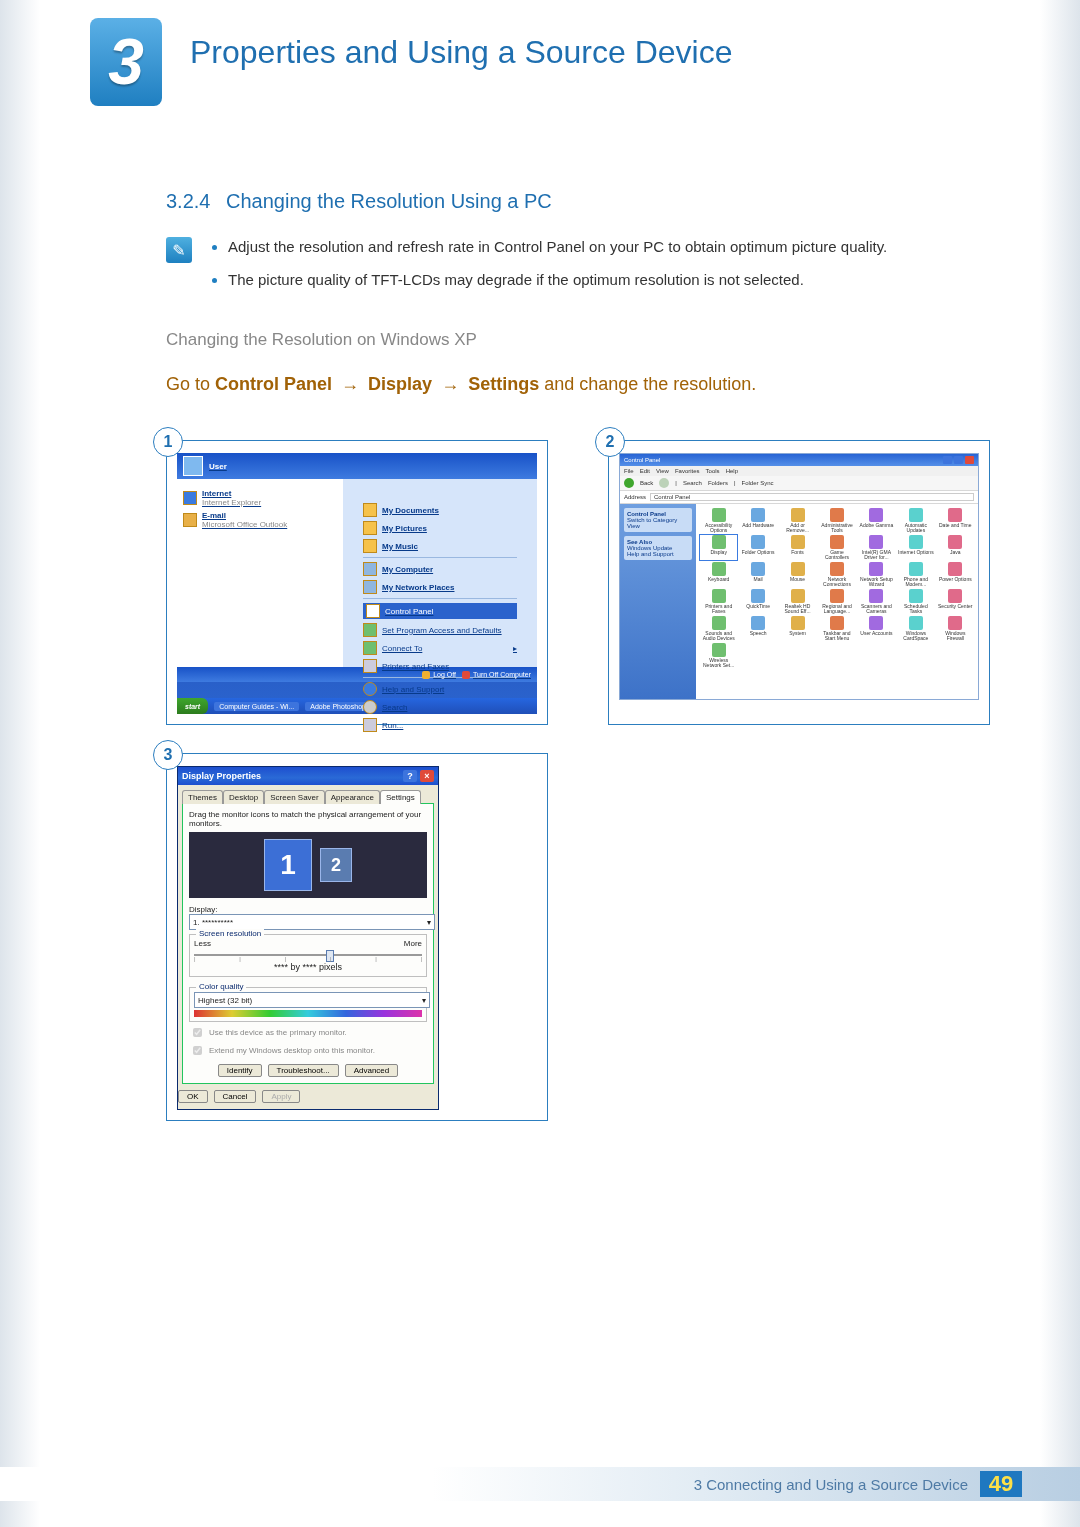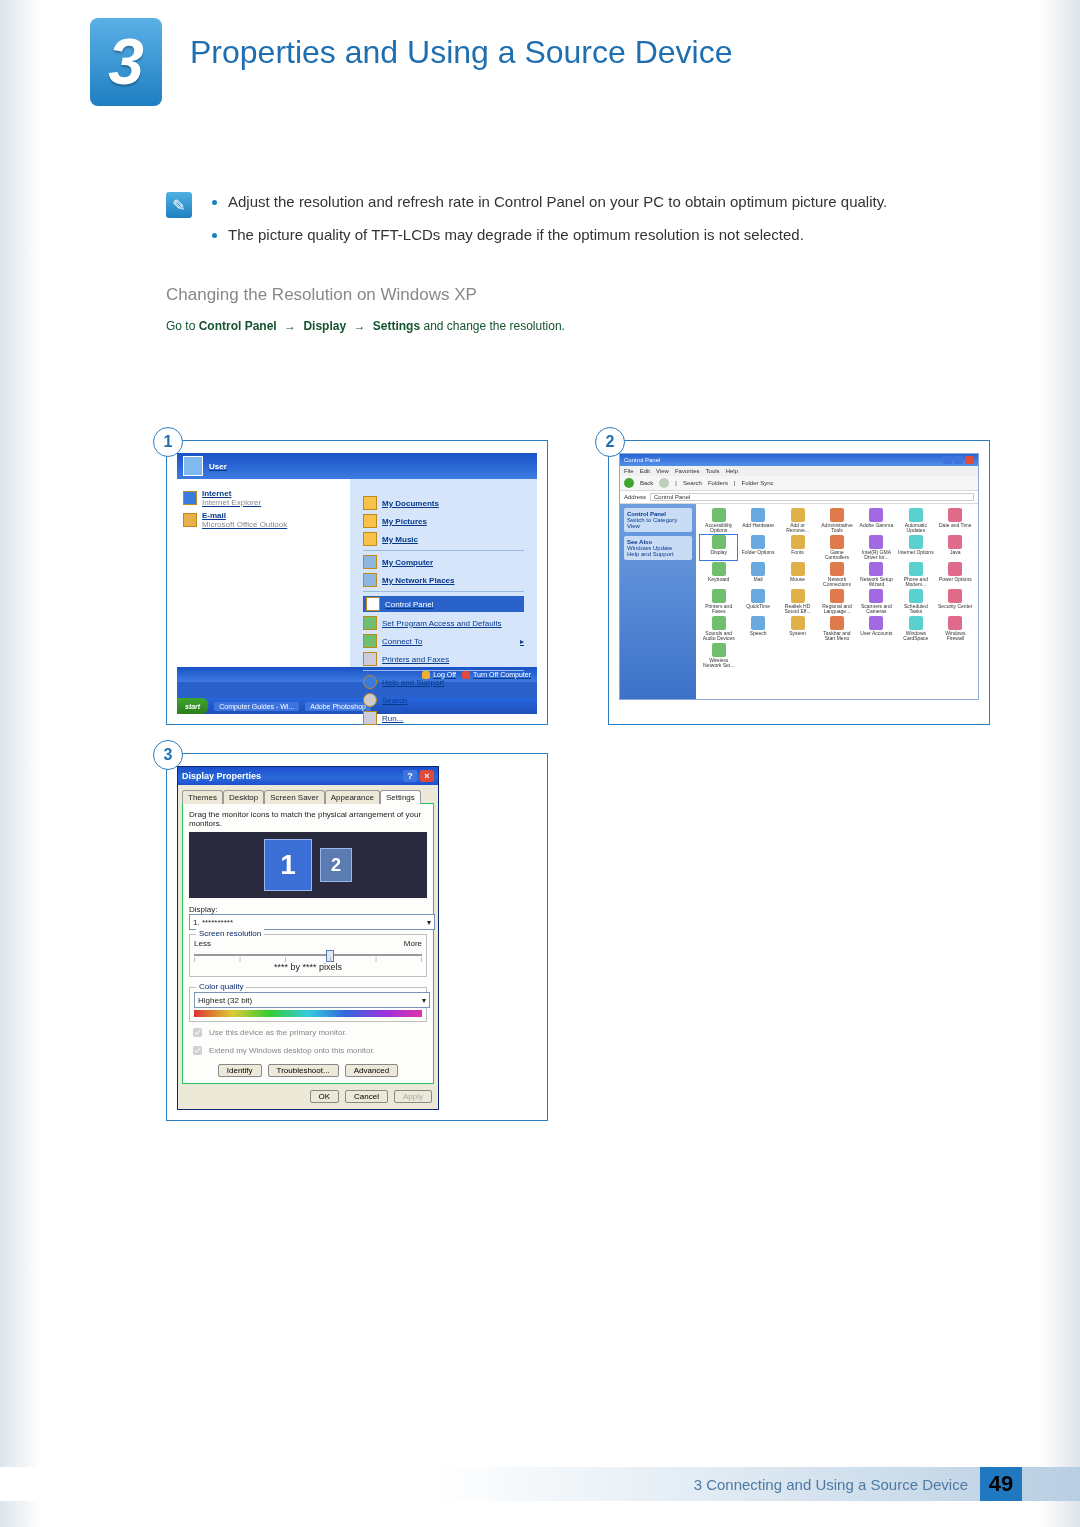--- a/index.html
+++ b/index.html
@@ -53,21 +53,21 @@
     flex: none; margin-top: 2px;
   }
   .note-icon::after {
     content: "✎"; color: #fff; position: absolute; inset:0;
     display:flex;align-items:center;justify-content:center;font-size:16px;
   }
   ul.note-list { margin:0; padding:0 0 0 18px; color:#333; font-size:15px; line-height:1.55; }
   ul.note-list li { margin-bottom:10px; }
   ul.note-list li::marker { color:#1f7fc1; }
   .subhead { color:#888; font-size:17px; margin-top:28px; }
-  .body-line { color:#14532d; font-size:12px; margin-top:14px; }
+  .body-line { color:#a16207; font-size:18px; margin-top:24px; }
   .body-line b { font-weight:bold; }
   .arrow { display:inline-block; margin:0 4px; }
 
   .screenshots {
     position: absolute;
     top: 440px; left: 166px; right: 90px;
     display: grid;
     grid-template-columns: 1fr 1fr;
     gap: 28px 60px;
   }
@@ -94,21 +94,21 @@
     color: #073a8a;
     text-decoration: underline;
   }
   .xp-start .userbar {
     height:26px;background:linear-gradient(#1852c7,#3e7be0);
     display:flex;align-items:center;gap:6px;padding:0 6px;color:#fff;font-weight:bold;
   }
   .xp-start .userbar .avatar{width:18px;height:18px;background:#7fb9ef;border:1px solid #fff;}
   .xp-start .cols{display:flex;height:188px;}
   .xp-start .left{flex:1;background:#fff;padding:6px;}
-  .xp-start .right{flex:1;background:#d6e5fa;padding:13px;text-align:right;}
+  .xp-start .right{flex:1;background:#d6e5fa;padding:20px;text-align:right;}
   .xp-start .item{display:flex;align-items:center;gap:5px;margin:4px 0;}
   .xp-start .item .pic{width:12px;height:12px;background:#f6c24a;border:1px solid #c08a1a;}
   .xp-start .right .hl{background:#2a62cc;color:#fff;padding:1px 3px;}
   .xp-start .allprog{height:18px;background:#fff;display:flex;align-items:center;justify-content:center;gap:6px;border-top:1px solid #c8d6ee;font-weight:bold;}
   .xp-start .allprog .tri{width:0;height:0;border-left:6px solid #2fa225;border-top:4px solid transparent;border-bottom:4px solid transparent;}
   .xp-start .footer{height:15px;background:linear-gradient(#1852c7,#3e7be0);display:flex;justify-content:flex-end;gap:6px;align-items:center;padding:0 6px;color:#fff;}
   .xp-start .footer span{font-size:7px;}
   .xp-start .footer .btn{display:flex;align-items:center;gap:3px;}
   .xp-start .footer .btn .ic{width:8px;height:8px;border-radius:2px;}
   .xp-taskbar{height:16px;background:linear-gradient(#2666e0,#1f4fb8);display:flex;align-items:center;gap:6px;color:#fff;font-size:7px;}
@@ -153,51 +153,55 @@
   .dp .group .legend{position:absolute;top:-6px;left:6px;background:#fdfdfb;padding:0 3px;font-size:8px;color:#0a2a6e;}
   .dp .twocol{display:flex;gap:6px;flex-direction:column;}
   .dp .twocol>div{flex:1;}
   .dp .slider{position:relative;height:10px;margin:2px 0;}
   .dp .slider .track{position:absolute;top:4px;left:0;right:0;height:2px;background:#9a9a9a;}
   .dp .slider .thumb{position:absolute;top:0;left:58%;width:6px;height:10px;background:#dfe7f2;border:1px solid #5a7cb0;}
   .dp .slider .ticks{position:absolute;bottom:-2px;left:0;right:0;display:flex;justify-content:space-between;color:#888;font-size:6px;}
   .dp .rainbow{height:7px;background:linear-gradient(90deg,#d33,#dc3,#3c3,#3cd,#36d,#93d,#d3a);margin-top:2px;}
   .dp .chk{font-size:8px;color:#888;display:flex;gap:4px;align-items:center;margin-top:3px;}
   .dp .chk input{width:9px;height:9px;}
-  .dp .btnrow{display:flex;justify-content:flex-end;gap:6px;margin-top:6px;}
+  .dp .btnrow{display:flex;justify-content:flex-start;gap:6px;margin-top:6px;}
   .dp .btnrow.center{justify-content:center;}
   .dp button{font-size:8px;padding:1px 8px;background:#ece9d8;border:1px solid #888;border-radius:2px;}
   .dp button.muted{color:#aaa;}
 
   
   .pagefoot{
     position:absolute;bottom:26px;left:0;right:0;height:34px;
     display:flex;align-items:center;justify-content:flex-end;gap:12px;
     padding-right:58px;
     background:linear-gradient(to left,#b8cee2 0,#e2ecf4 35%,#fff 60%);
   }
   .pagefoot .text{color:#4e7aa5;font-size:15px;}
-  .pagefoot .num{background:#1f78c0;color:#000000;font-weight:bold;font-size:22px;width:42px;height:34px;display:flex;align-items:center;justify-content:center;}
+  .pagefoot .num{background:#1f78c0;color:#fde047;font-weight:bold;font-size:22px;width:42px;height:26px;display:flex;align-items:center;justify-content:center;}
   .edge-fade{position:absolute;top:0;bottom:0;width:40px;background:linear-gradient(to right,#dde4eb,#fff);} 
   .edge-fade.left{left:0;}
   .edge-fade.right{right:0;background:linear-gradient(to left,#dde4eb,#fff);}
 </style>
 </head>
 <body>
 
 <div class="page">
   <div class="edge-fade left"></div>
   <div class="edge-fade right"></div>
 
   <div class="chapter-badge">
     <span>3</span>
   </div>
   <div class="chapter-title">Properties and Using a Source Device</div>
 
   <div class="content">
+    <div class="section-head">
+      <span class="num">3.2.4</span>
+      <span>Changing the Resolution Using a PC</span>
+    </div>
 
     <div class="note-row">
       <div class="note-icon"></div>
       <ul class="note-list">
         <li>Adjust the resolution and refresh rate in Control Panel on your PC to obtain optimum picture quality.</li>
         <li>The picture quality of TFT-LCDs may degrade if the optimum resolution is not selected.</li>
       </ul>
     </div>
 
     <div class="subhead">Changing the Resolution on Windows XP</div>

